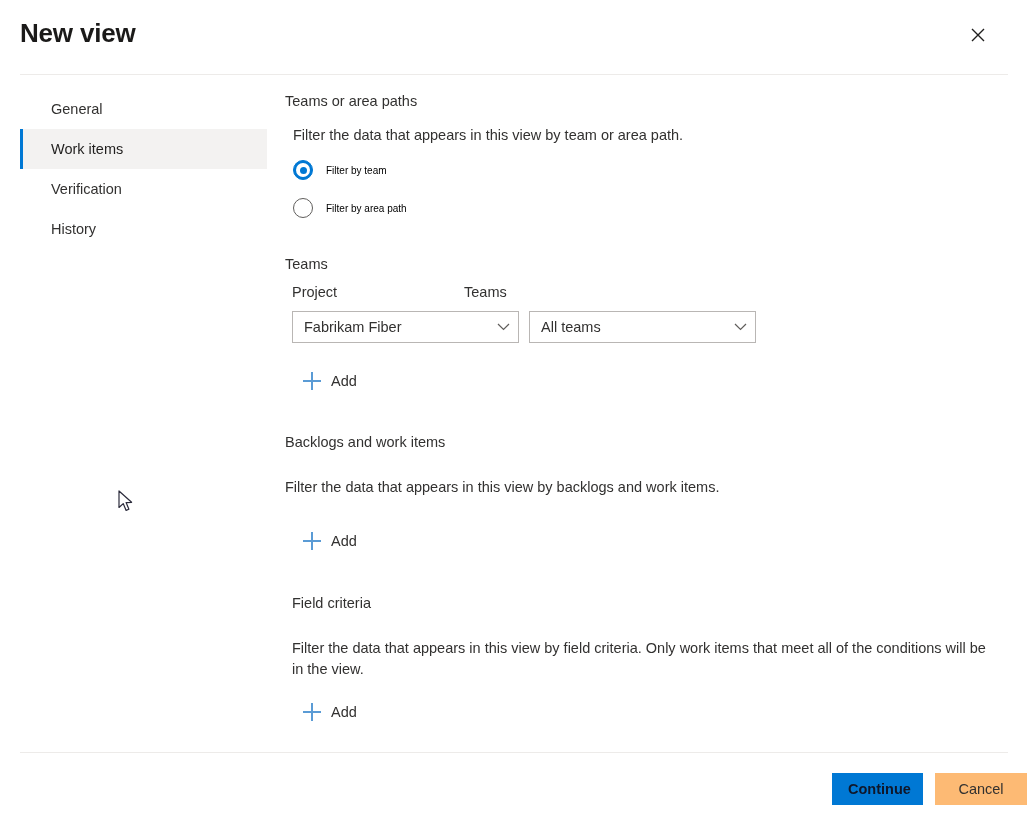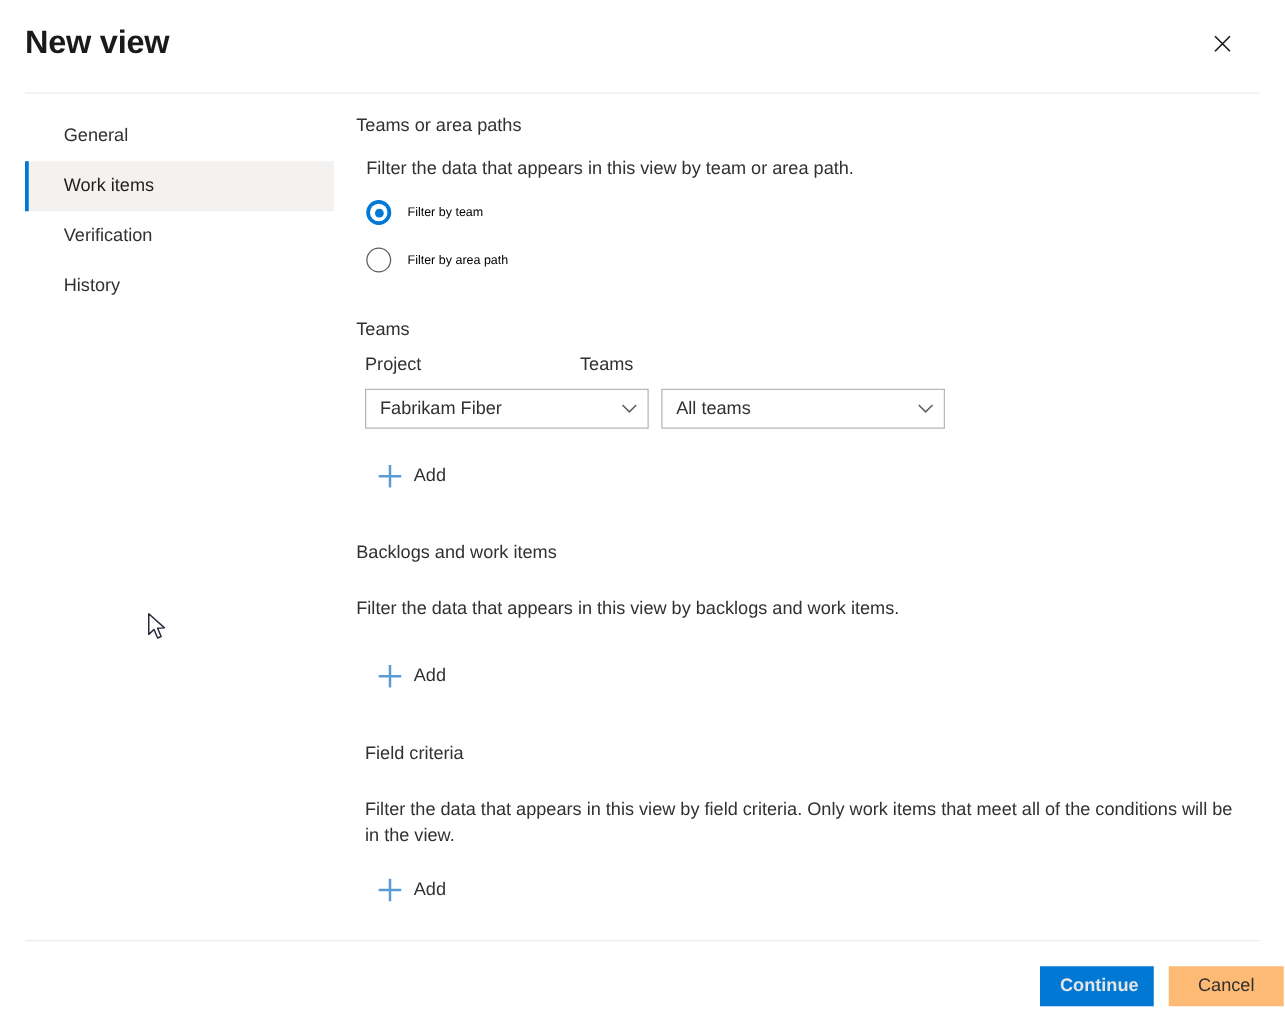--- a/index.html
+++ b/index.html
@@ -262,21 +262,21 @@
     font-family: "Liberation Sans", sans-serif;
     cursor: pointer;
     padding: 0 16px;
     box-sizing: border-box;
   }
   #continue-button {
     top: 20px;
     left: 832px;
     width: 91px;
     background: #0078d4;
-    color: #e5e5e5;
+    color: #0f172a;
     font-weight: bold;
   }
   #cancel-button {
     top: 20px;
     left: 935px;
     width: 92px;
     background: #fdba74;
     color: #323130;
   }
 

